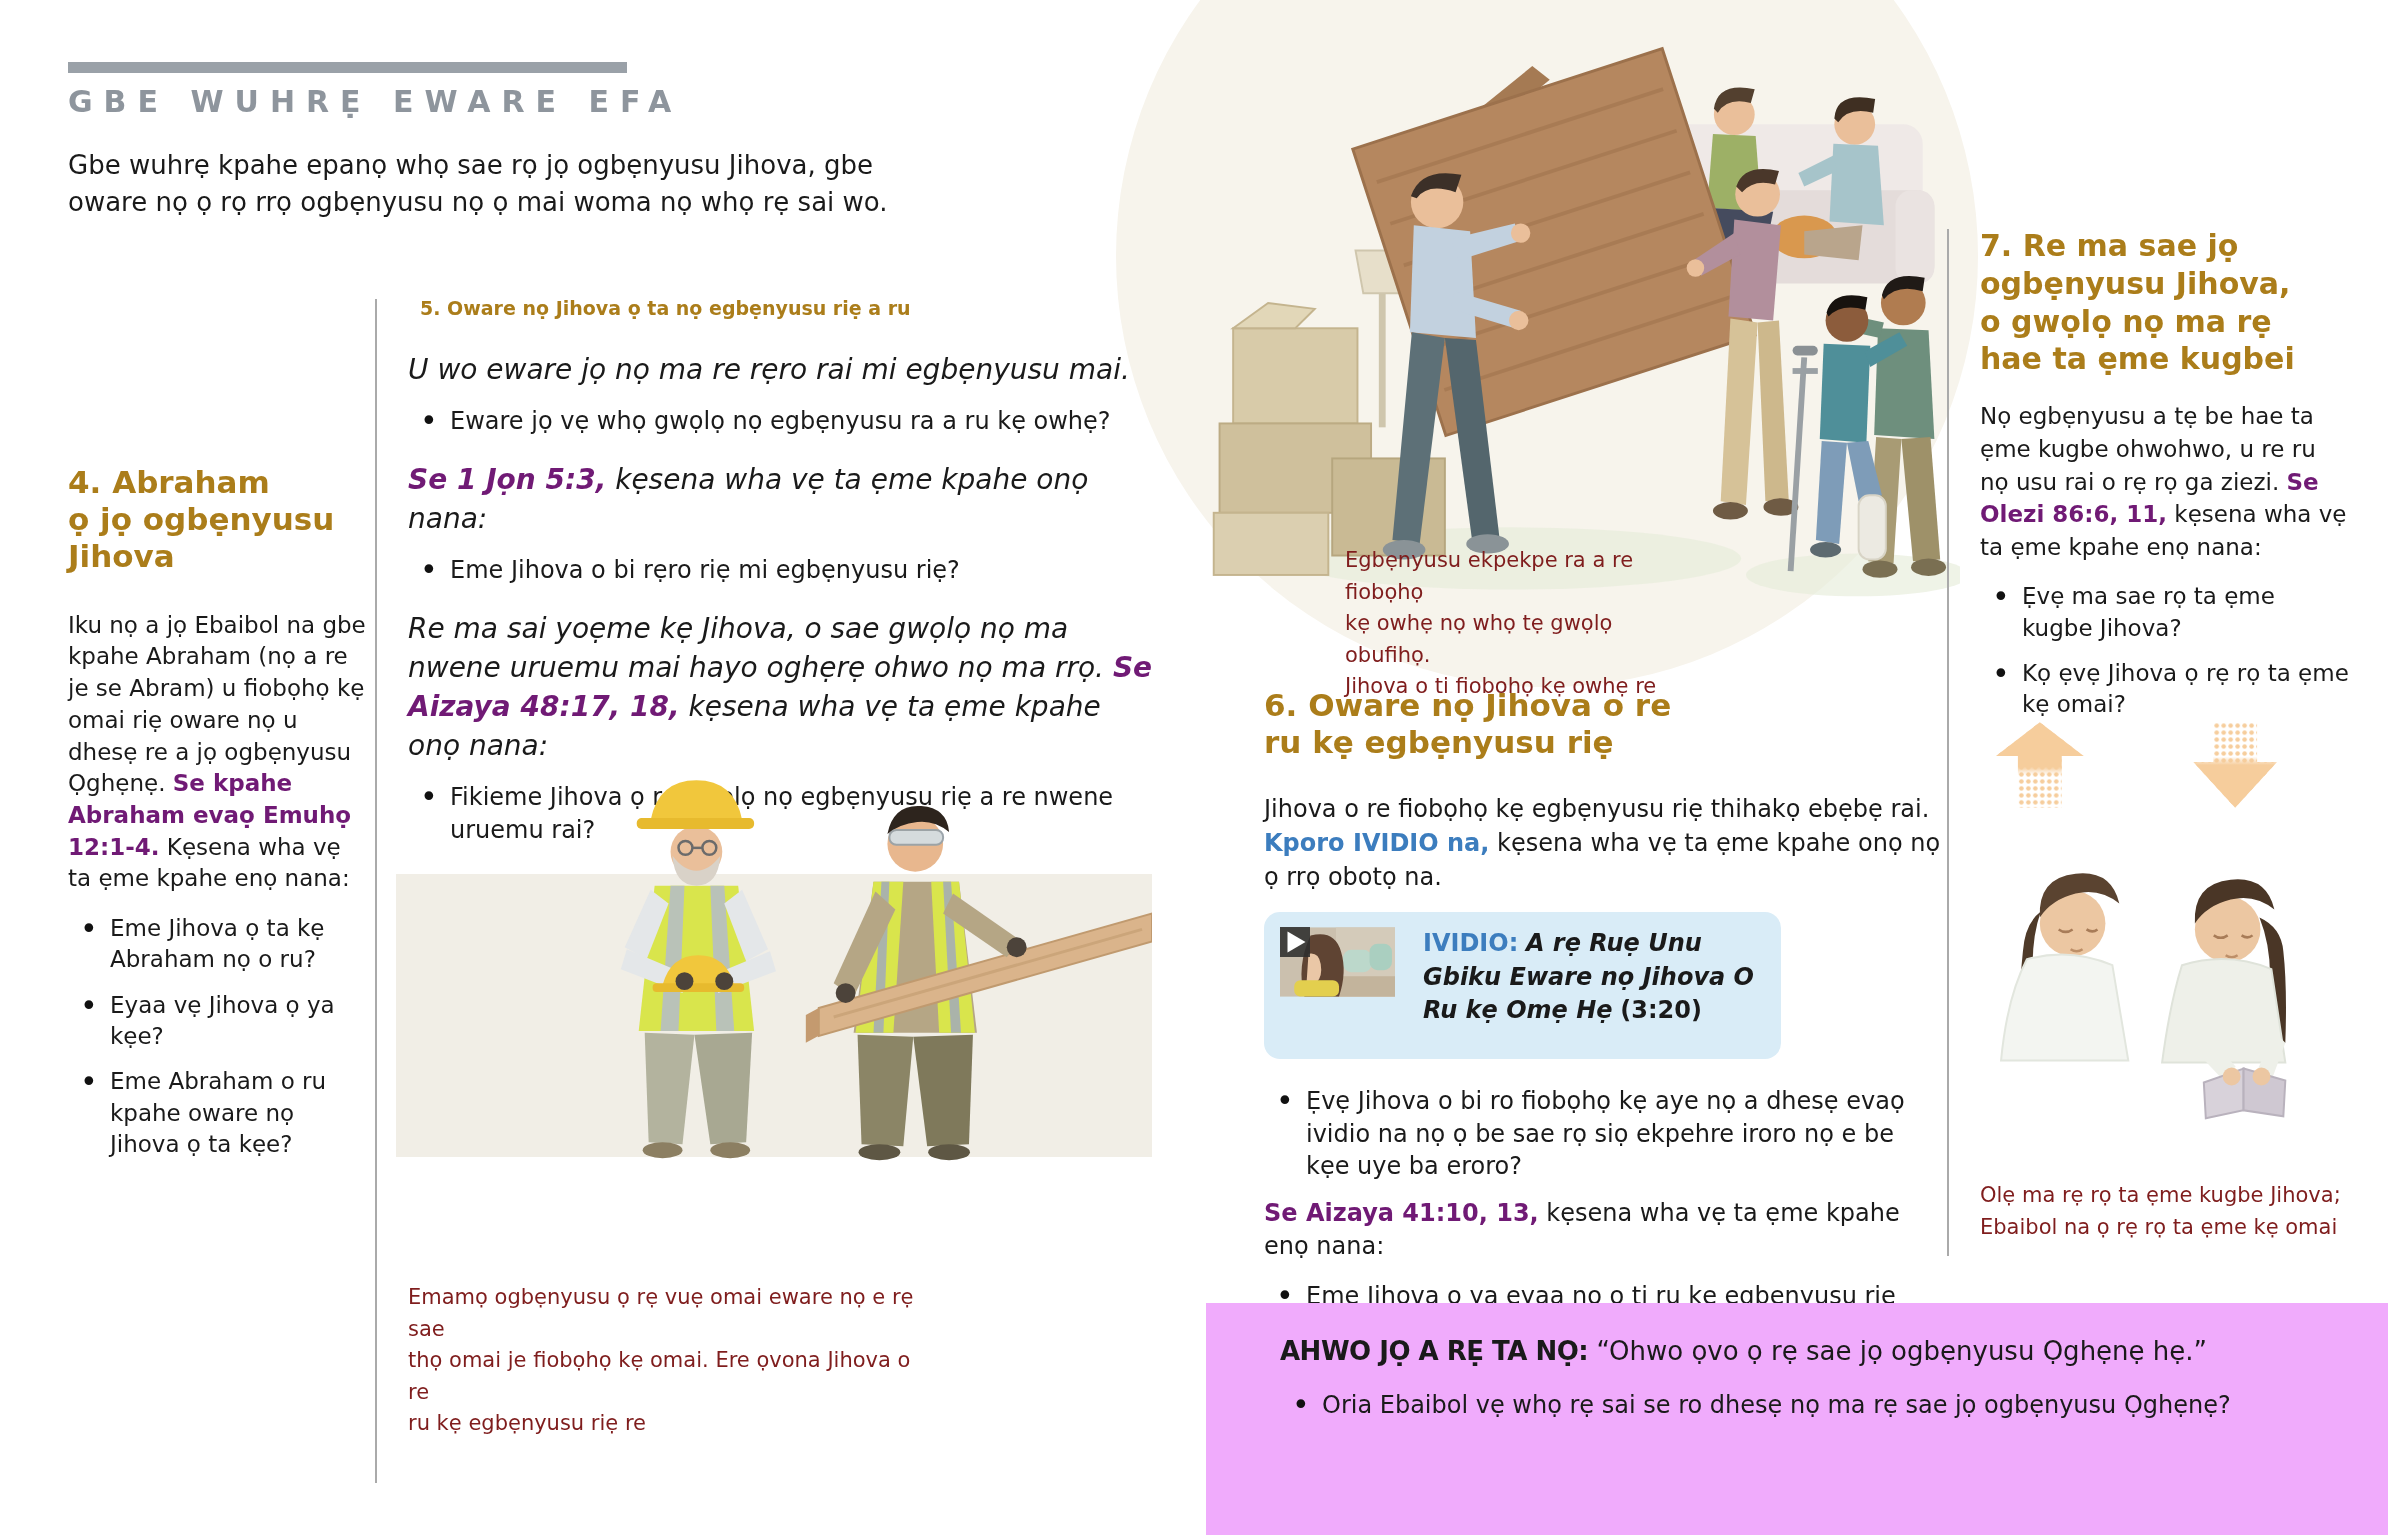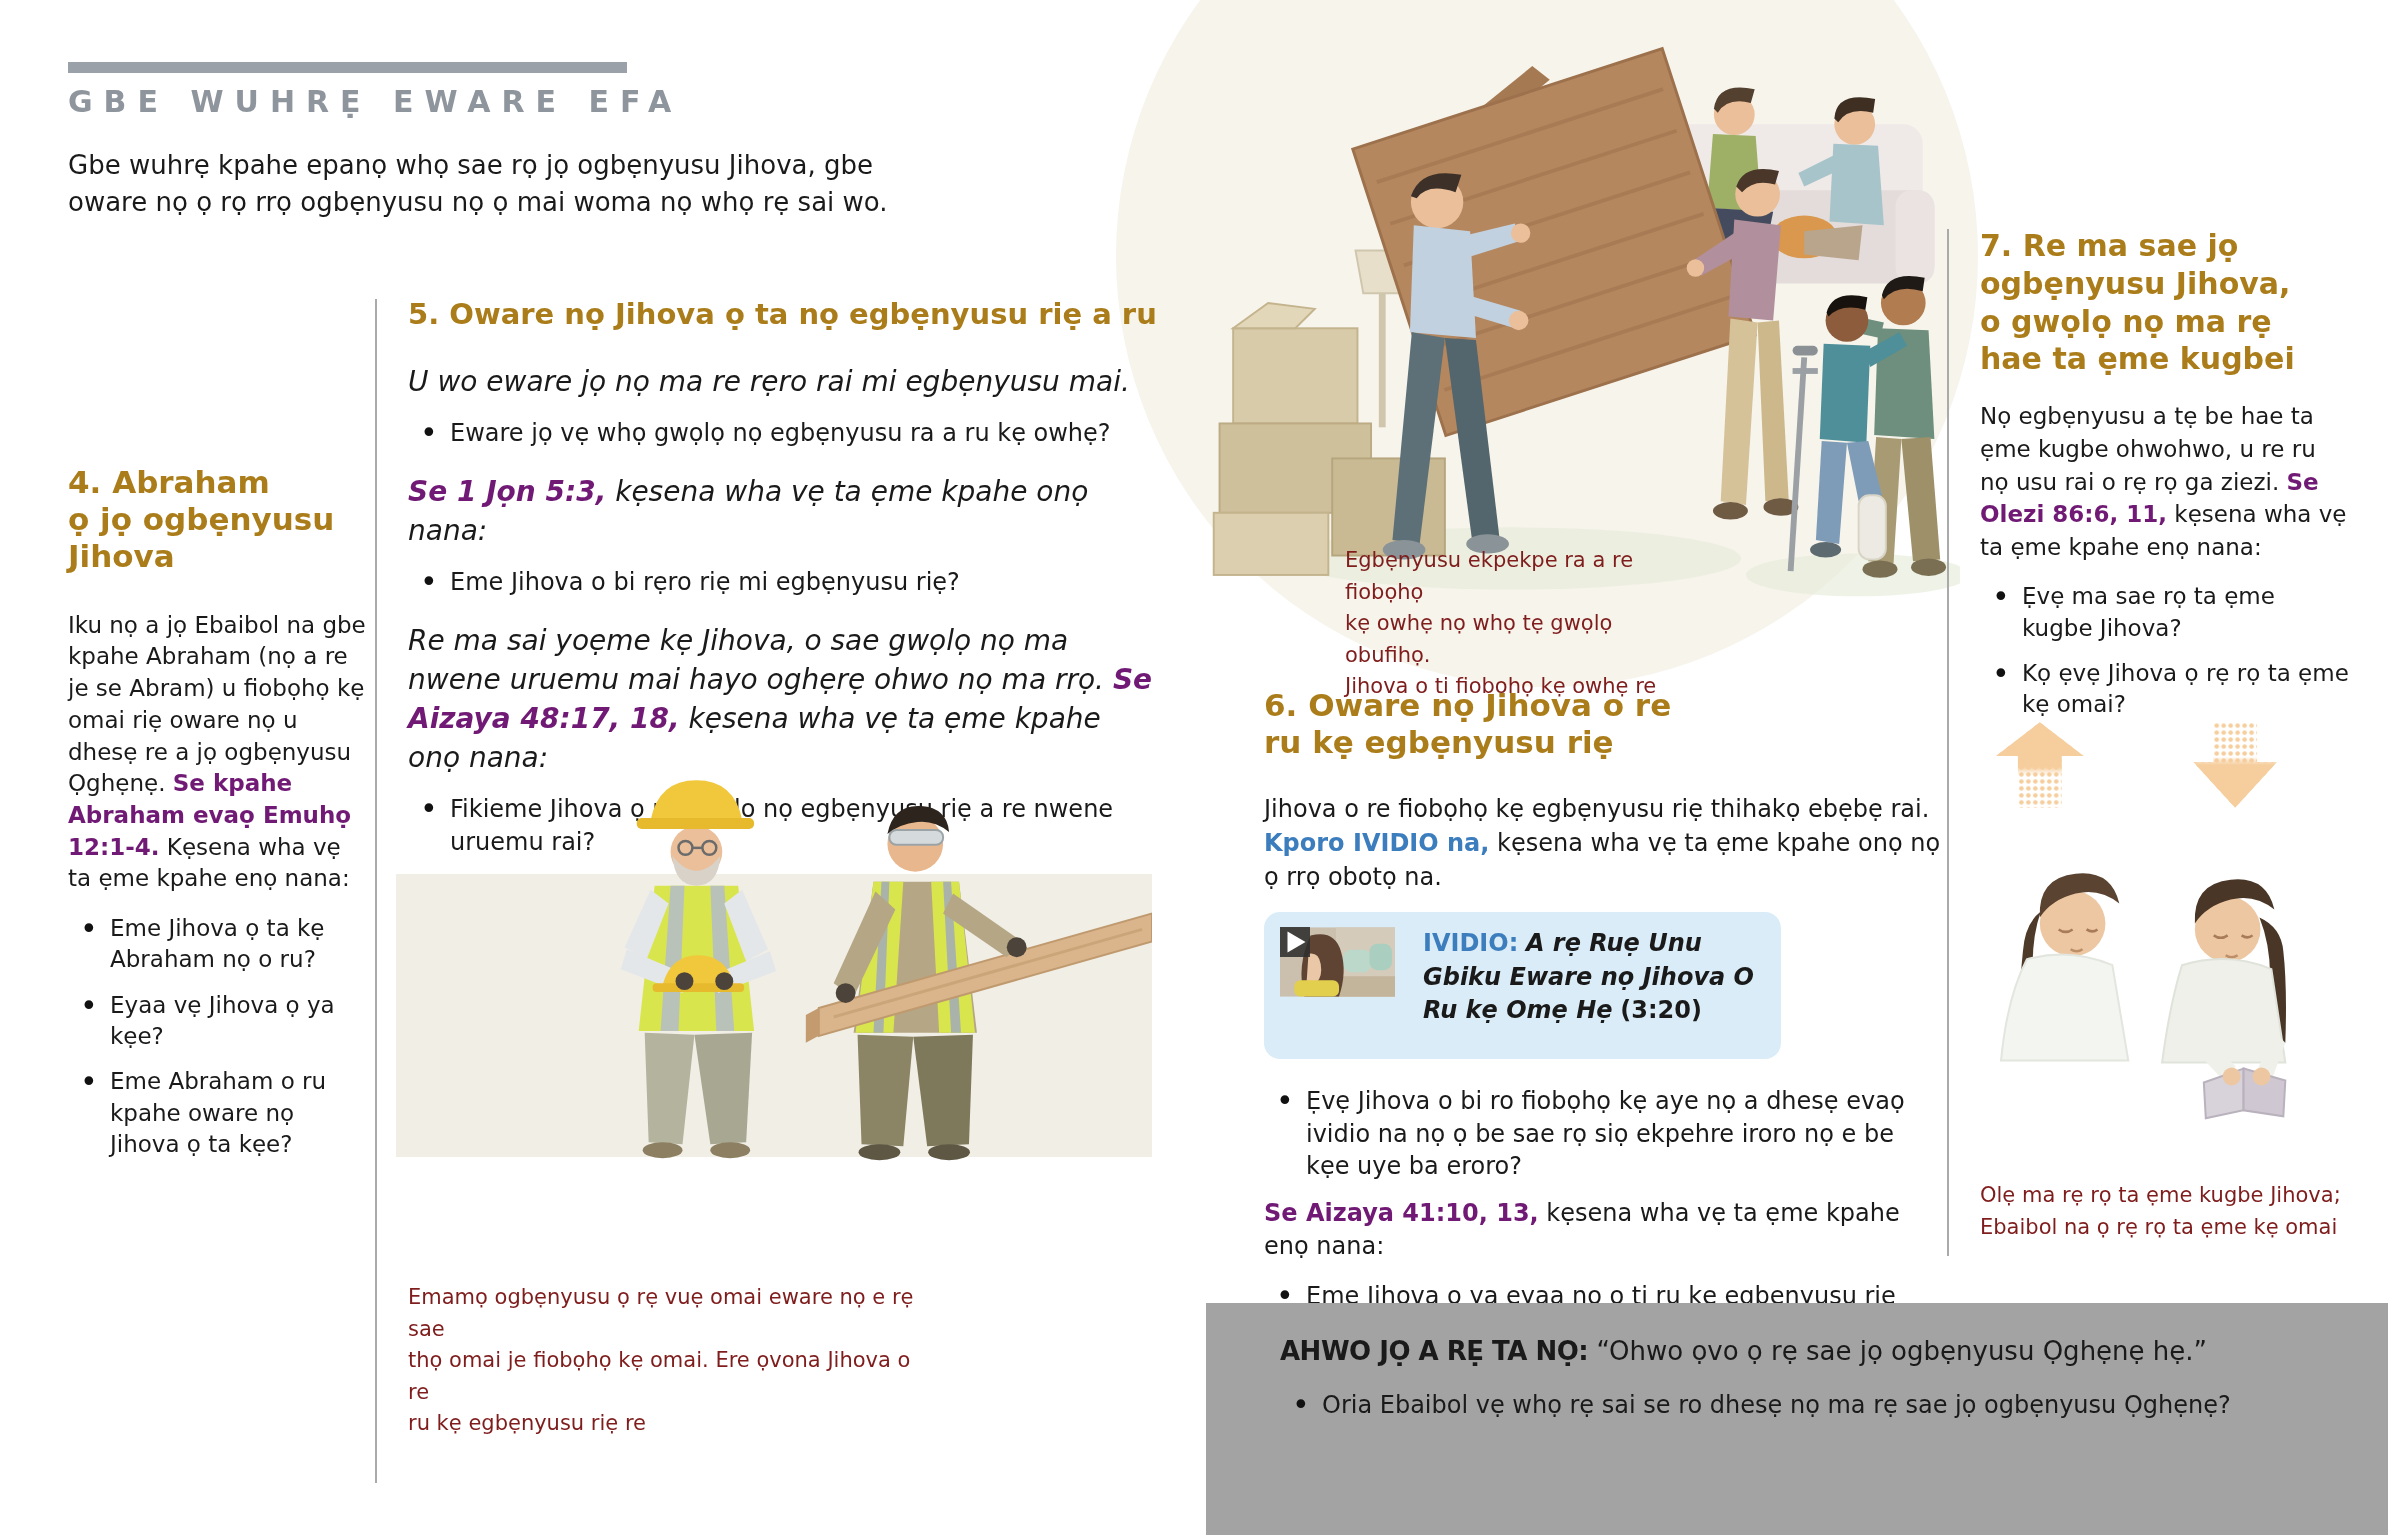--- a/index.html
+++ b/index.html
@@ -33,21 +33,21 @@
   .caption{color:#7f1d1d;font-size:21px;line-height:1.5;white-space:pre-line;}
 
   
   .sec4{position:absolute;left:68px;top:464px;width:300px;z-index:2;}
   .sec4 h2{font-size:31px;line-height:1.2;margin-bottom:34px;}
   .sec4 p{margin:0 0 18px 0;font-size:23px;line-height:1.38;}
   .sec4 .bullets li{font-size:23px;}
 
   
   .sec5{position:absolute;left:408px;top:297px;width:751px;z-index:2;}
-  .sec5 h2{font-size:29px;line-height:1.2;margin-bottom:30px;white-space:nowrap;}
+  .sec5 h2{font-size:19px;line-height:1.2;margin-bottom:30px;white-space:nowrap;margin-left:12px;}
   .sec5 p{margin:0 0 16px 0;font-size:28px;line-height:1.4;font-style:italic;}
   .sec5 .bullets{margin-bottom:22px;}
   .workers-bg{position:absolute;left:396px;top:874px;width:756px;height:283px;background:#f1eee6;z-index:1;}
   .workers-art{position:absolute;left:396px;top:764px;width:756px;height:488px;z-index:2;}
   .sec5-caption{position:absolute;left:408px;top:1282px;width:517px;z-index:2;}
 
   
   .sec6{position:absolute;left:1264px;top:687px;width:677px;z-index:2;}
   .sec6 h2{font-size:31px;line-height:1.2;margin-bottom:32px;}
   .sec6 p{margin:0 0 16px 0;font-size:24px;line-height:1.4;}
@@ -65,21 +65,21 @@
   
   .sec7{position:absolute;left:1980px;top:227px;width:370px;z-index:2;}
   .sec7 h2{font-size:30px;line-height:1.26;margin-bottom:22px;}
   .sec7 p{margin:0 0 18px 0;font-size:23px;line-height:1.42;}
   .sec7 .bullets li{font-size:23px;}
   .arrows{position:absolute;left:1990px;top:722px;width:287px;height:86px;z-index:2;}
   .women-art{position:absolute;left:1975px;top:832px;width:398px;height:328px;z-index:2;}
   .sec7-caption{position:absolute;left:1980px;top:1180px;width:388px;z-index:2;}
 
   
-  .footer-panel{position:absolute;left:1206px;top:1303px;width:1182px;height:232px;background:#a3a3a3;z-index:2;
+  .footer-panel{position:absolute;left:1206px;top:1303px;width:1182px;height:232px;background:#f0abfc;z-index:2;
                 box-sizing:border-box;padding:30px 40px 0 74px;}
   .footer-line{margin:0 0 20px 0;font-size:26px;line-height:1.4;}
   .footer-label{font-weight:bold;letter-spacing:-0.5px;}
   .footer-panel .bullets li{font-size:24px;}
 </style>
 </head>
 <body>
 
 <div class="page">
 

